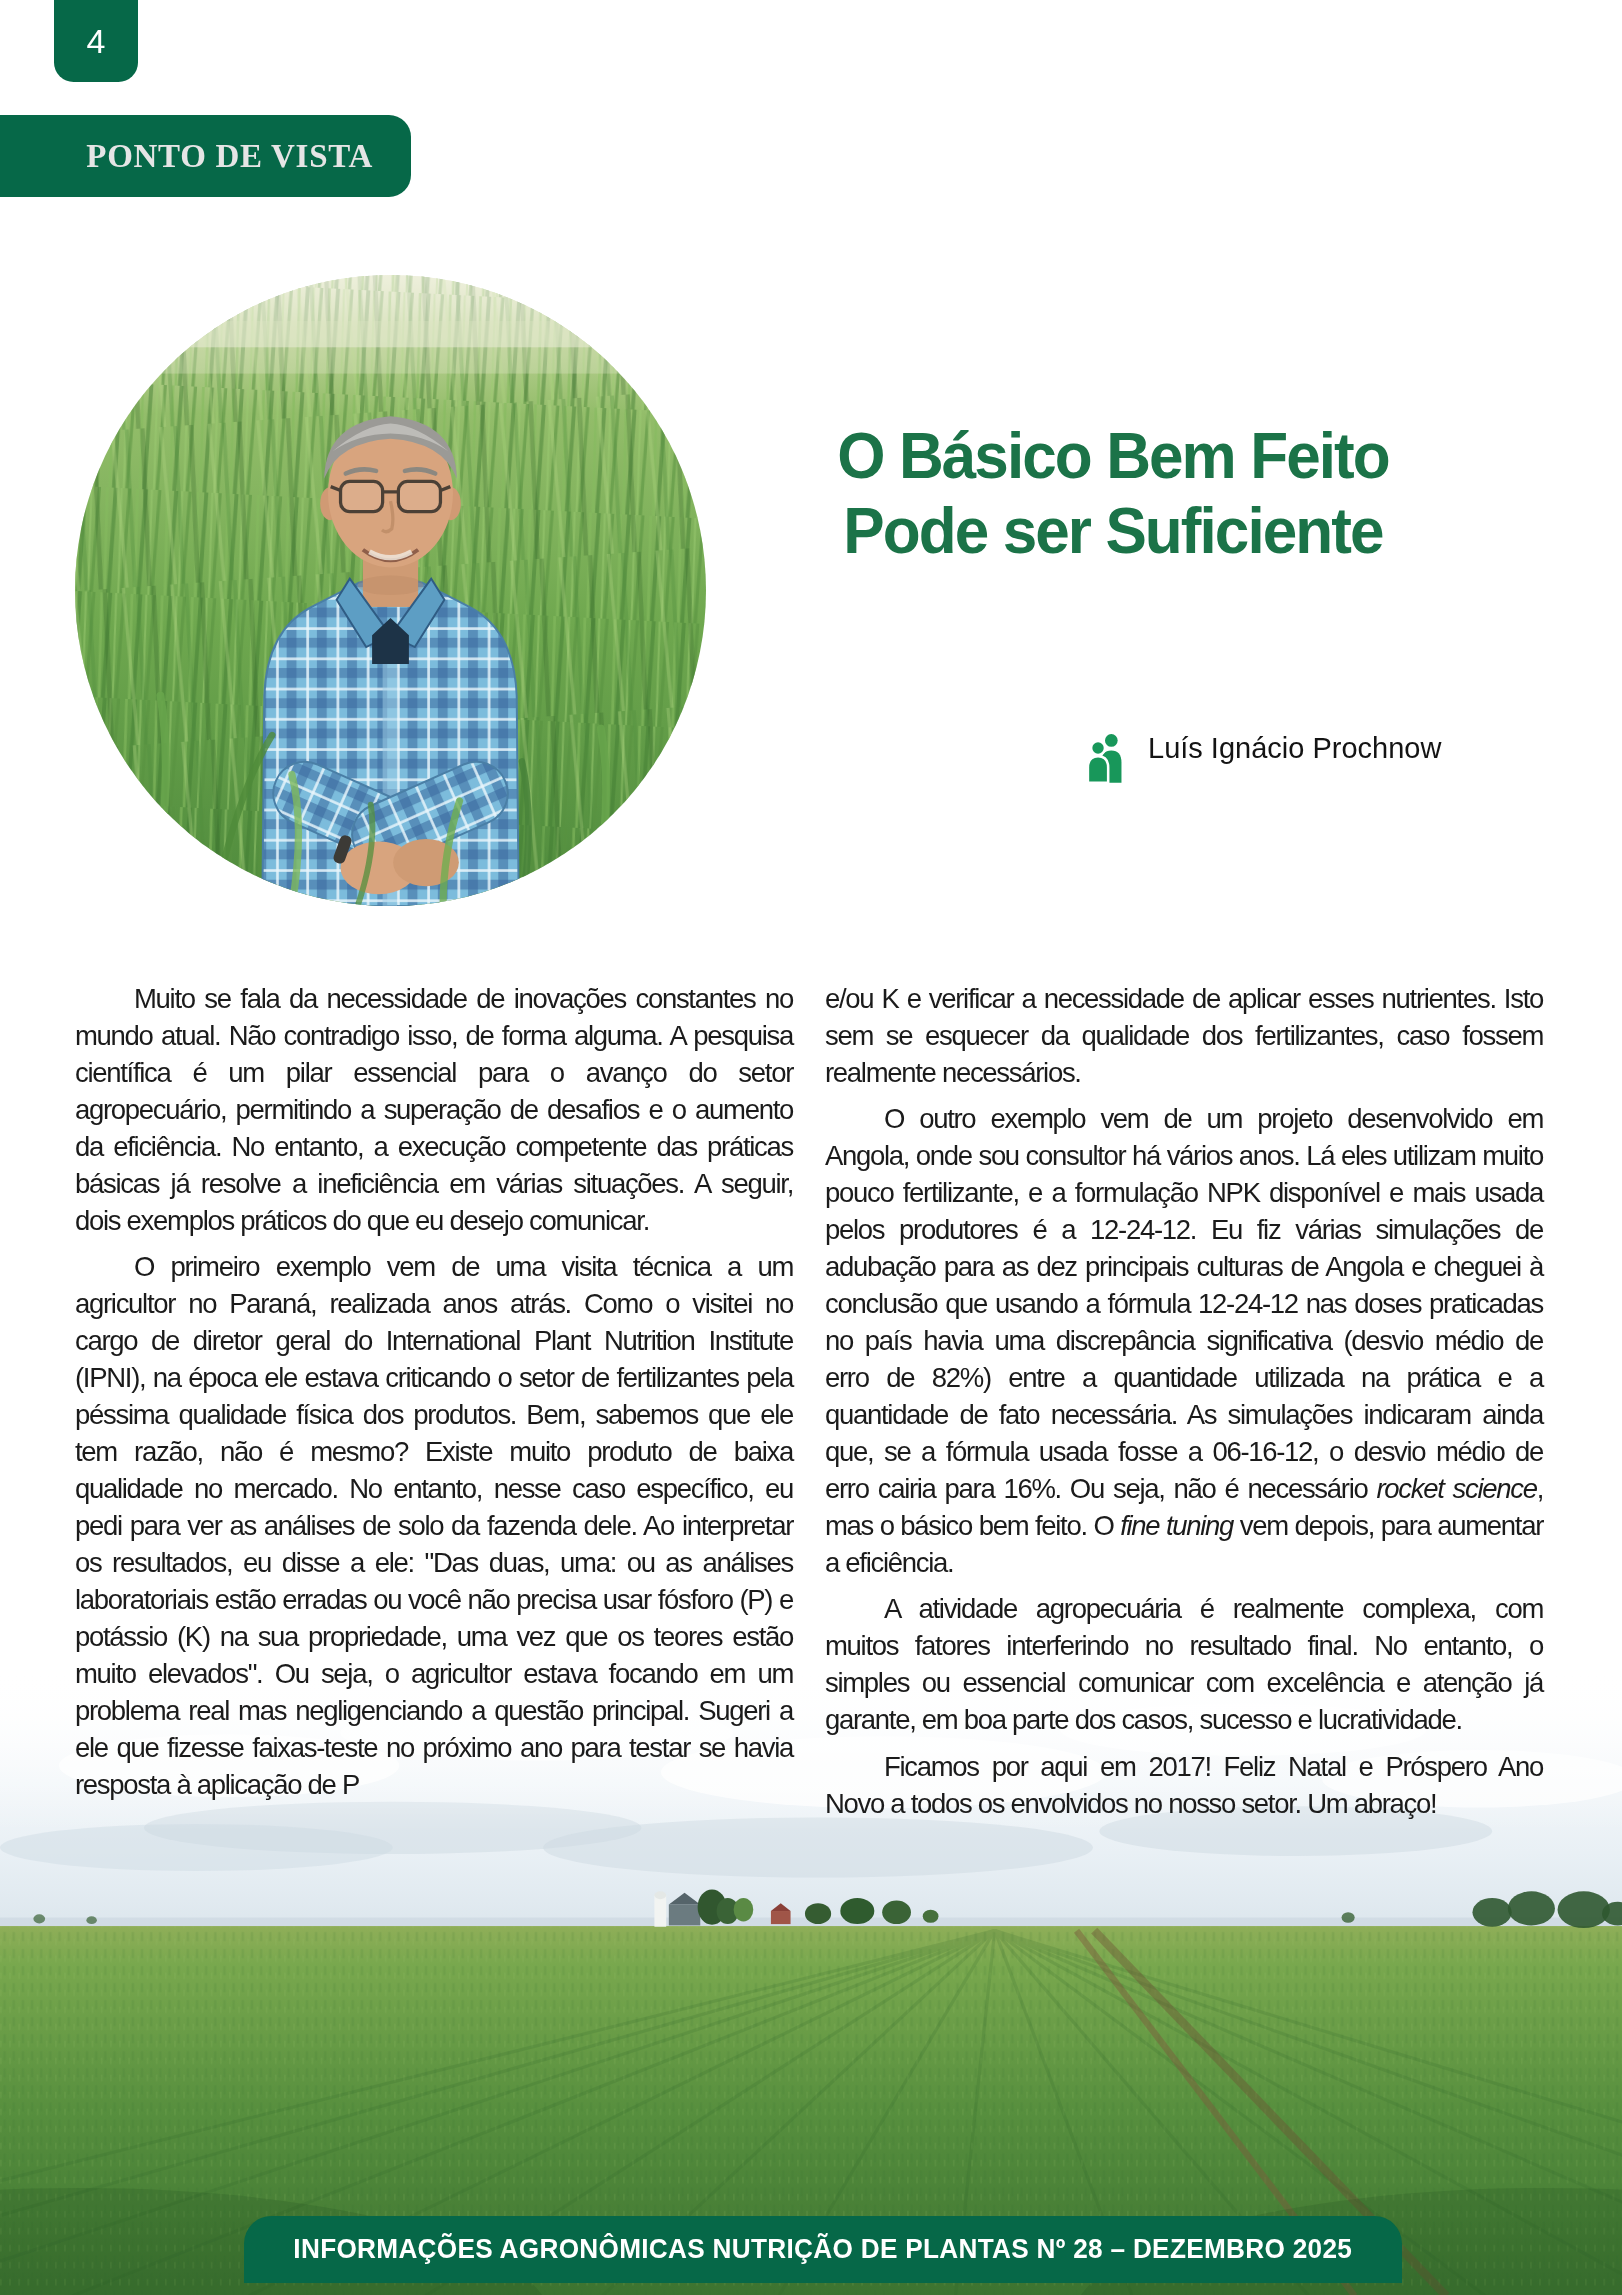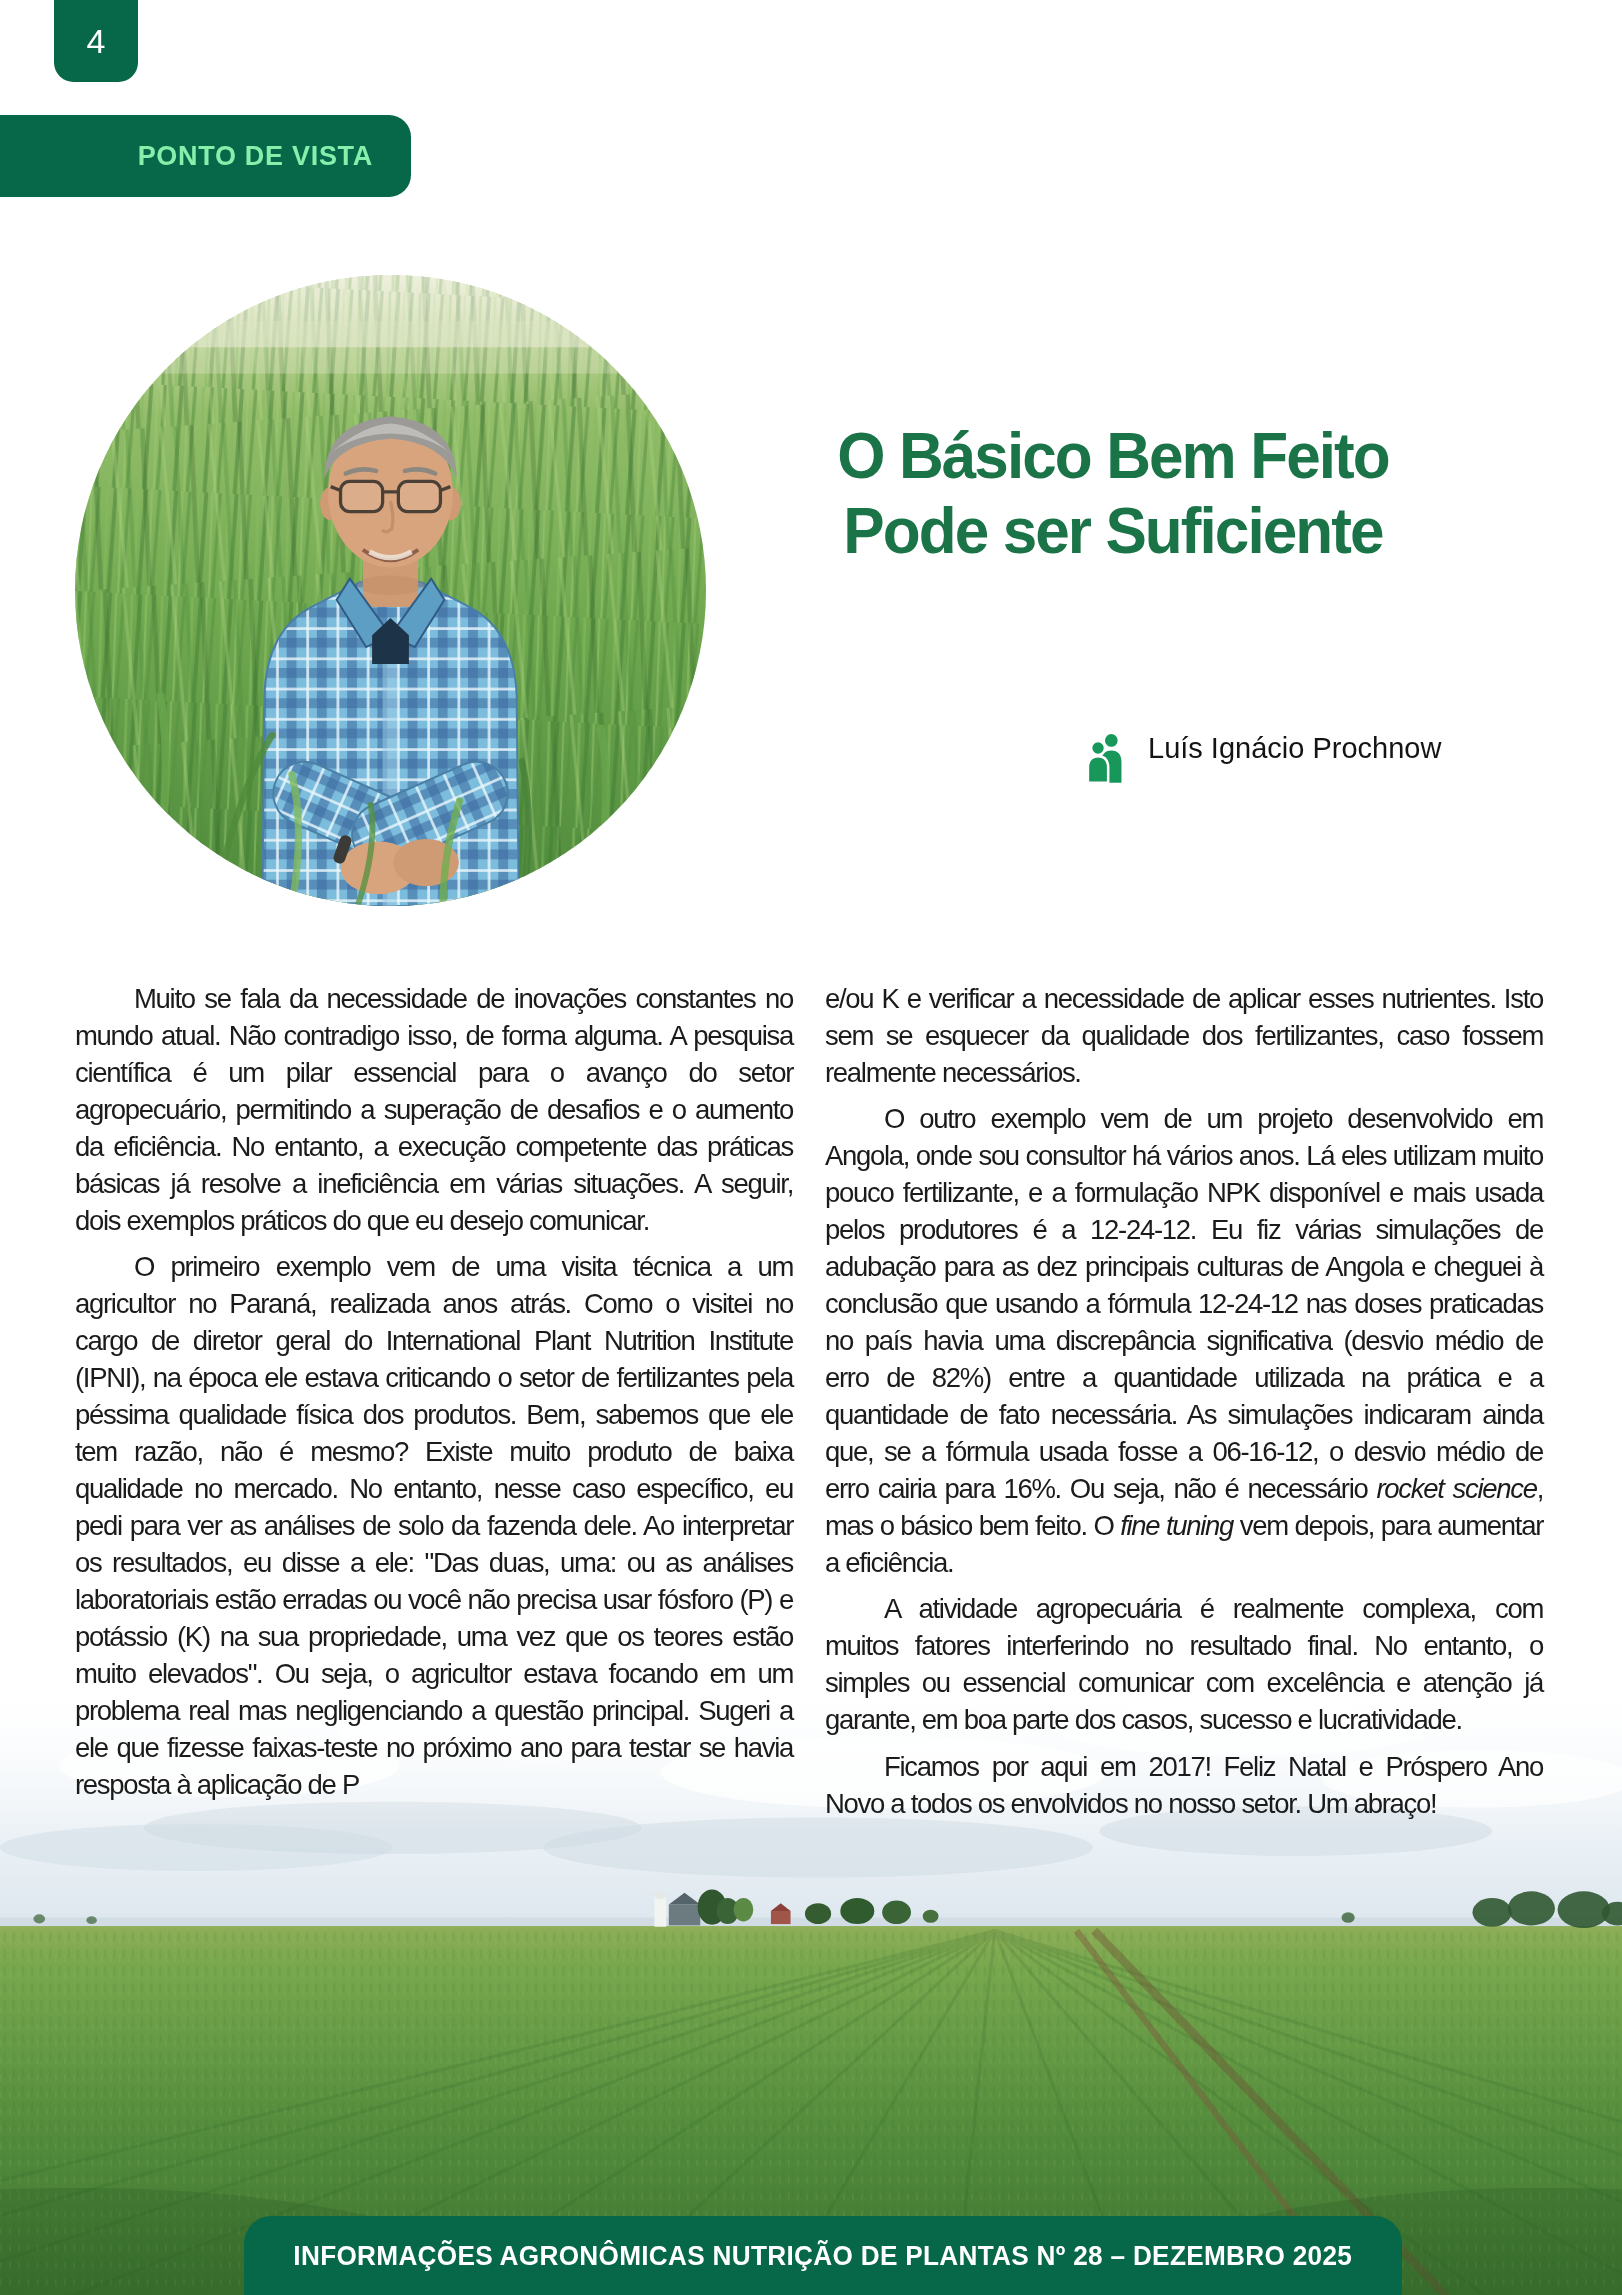--- a/index.html
+++ b/index.html
@@ -24,21 +24,21 @@
   }
   .page-number-tab span{color:#fff;font-size:34px;font-weight:400;}
 
   
   .section-badge{
     position:absolute;left:0;top:115px;width:411px;height:82px;
     background:var(--brand-green);border-radius:0 22px 22px 0;
     display:flex;align-items:center;justify-content:flex-end;
     padding-right:38px;box-sizing:border-box;z-index:4;
   }
-  .section-badge span{color:#86efac;font-weight:bold;font-size:27px;letter-spacing:0.7px;white-space:nowrap;}
+  .section-badge span{color:#e5e5e5;font-weight:bold;font-size:33px;letter-spacing:0.7px;white-space:nowrap;font-family:Liberation Serif, serif;}
 
   
   .portrait{
     position:absolute;left:75px;top:275px;width:631px;height:631px;
     border-radius:50%;overflow:hidden;z-index:3;
   }
   .portrait svg{display:block;width:100%;height:100%;}
 
   
   .title{
@@ -65,21 +65,21 @@
   .para{margin:0 0 9.2px 0;}
   .para.indent{text-indent:59px;}
   .para i{font-style:italic;}
 
   
   .bottom-photo{position:absolute;left:0;top:1674px;width:1623px;height:622px;z-index:1;}
   .bottom-photo svg{display:block;width:100%;height:100%;}
 
   
   .footer-bar{
-    position:absolute;left:244px;top:2216px;width:1158px;height:80px;
+    position:absolute;left:244px;top:2216px;width:1158px;height:67px;
     background:var(--brand-green);border-radius:27.5px 27.5px 0 0;
     display:flex;align-items:center;justify-content:center;z-index:5;
   }
   .footer-text{
     color:var(--footer-text);font-weight:bold;font-size:27px;letter-spacing:0.3px;
     white-space:nowrap;transform:scaleX(.97);
   }
 </style>
 </head>
 <body>

